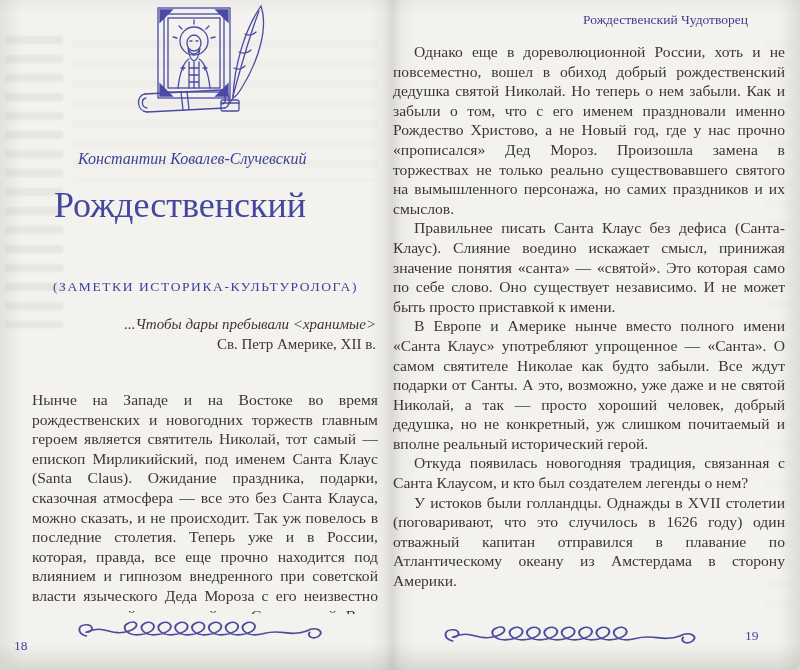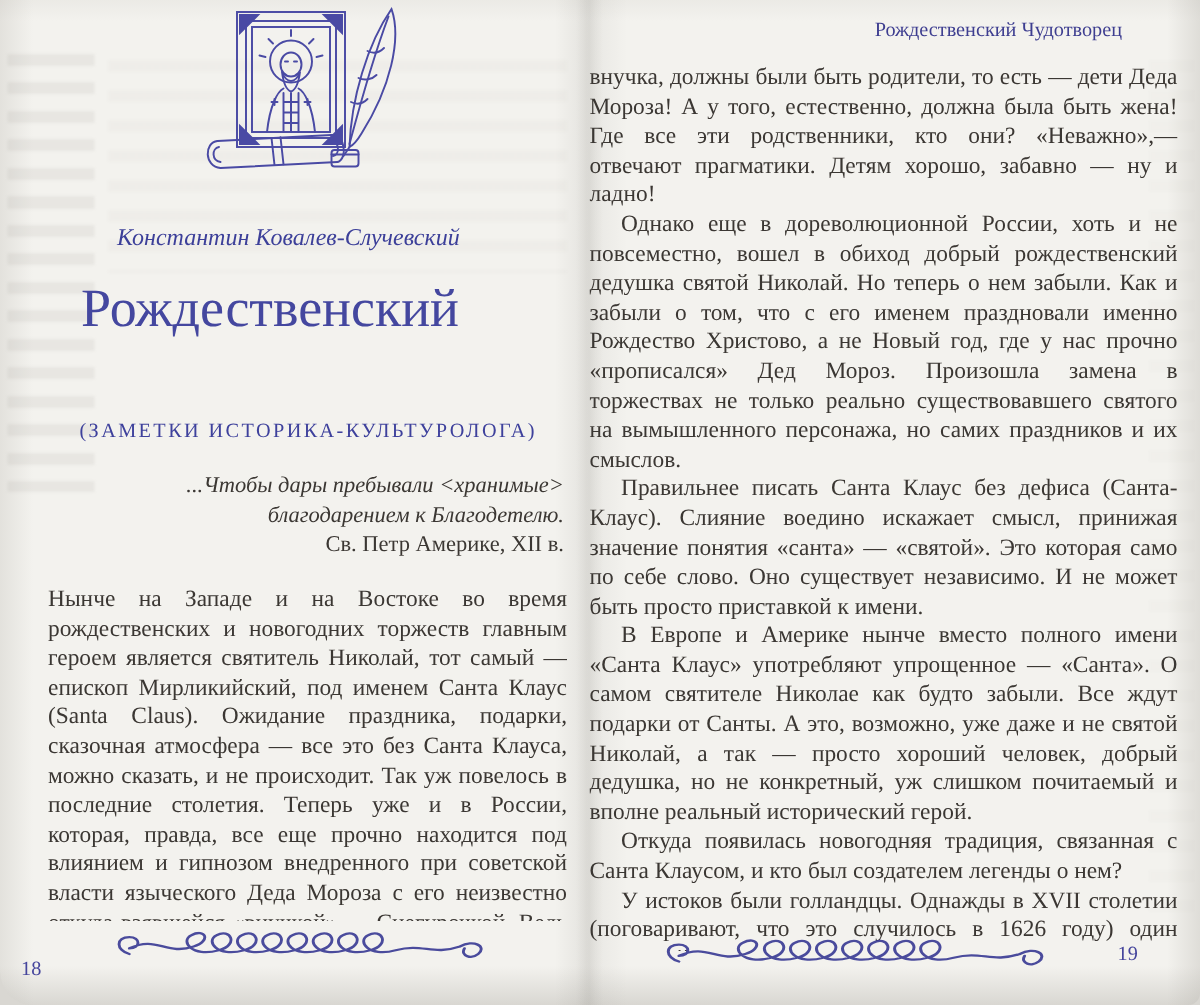--- a/index.html
+++ b/index.html
@@ -101,41 +101,39 @@
     <div class="abs author">Константин Ковалев-Случевский</div>
 
     <div class="abs title">
       <div>Рождественский</div>
     </div>
 
     <div class="abs subtitle">(заметки историка-культуролога)</div>
 
     <div class="abs epigraph">
       <div>...Чтобы дары пребывали &lt;хранимые&gt;</div>
-      <div>благодарением к Благодетелю.</div>
       <div class="attr">Св. Петр Америке, XII в.</div>
     </div>
 
     <div class="abs bodytext body-left">
       <p>Нынче на Западе и на Востоке во время рождественских и новогодних торжеств главным героем является святитель Николай, тот самый — епископ Мирликийский, под именем Санта Клаус (Santa Claus). Ожидание праздника, подарки, сказочная атмосфера — все это без Санта Клауса, можно сказать, и не происходит. Так уж повелось в последние столетия. Теперь уже и в России, которая, правда, все еще прочно находится под влиянием и гипнозом внедренного при советской власти языческого Деда Мороза с его неизвестно откуда взявшейся «внучкой» — Снегурочкой. Ведь у Снегурочки, ежели она</p>
     </div>
 
     <div class="abs pagenum" style="left:14px;top:638px;text-align:center;">18</div>
 
     <svg class="abs flourish" style="left:74px;top:621px;" width="254" height="20" viewBox="0 0 166 16" preserveAspectRatio="none">
       <path d="M8,12 C2,10 2,3 8,3 C13,3 13,9 8,9 M8,9 C20,2 24,13 36,8 C44,5 41,-2 35,2 C30,5 35,14 47,10 C56,7 52,-2 46,2 C41,5 46,14 58,10 C67,7 63,-2 57,2 C52,5 57,14 69,10 C78,7 74,-2 68,2 C63,5 68,14 80,10 C89,7 85,-2 79,2 C74,5 79,14 91,10 C100,7 96,-2 90,2 C85,5 90,14 102,10 C111,7 107,-2 101,2 C96,5 101,14 113,10 C122,7 118,-2 112,2 C107,5 112,14 124,10 C136,6 140,13 152,8 M152,8 C158,4 164,8 160,12 C157,15 152,13 154,9" stroke="#3c3d96" fill="none" stroke-width="1.25" stroke-linecap="round"></path>
     </svg>
   </div>
 
   <div>
 
     <div class="abs runhead">Рождественский Чудотворец</div>
 
     <div class="abs bodytext body-right">
-      <p>внучка, должны были быть родители, то есть — дети Деда Мороза! А у того, естественно, должна была быть жена! Где все эти родственники, кто они? «Неважно»,— отвечают прагматики. Детям хорошо, забавно — ну и ладно!</p>
       <p class="ind">Однако еще в дореволюционной России, хоть и не повсеместно, вошел в обиход добрый рождественский дедушка святой Николай. Но теперь о нем забыли. Как и забыли о том, что с его именем праздновали именно Рождество Христово, а не Новый год, где у нас прочно «прописался» Дед Мороз. Произошла замена в торжествах не только реально существовавшего святого на вымышленного персонажа, но самих праздников и их смыслов.</p>
       <p class="ind">Правильнее писать Санта Клаус без дефиса (Санта-Клаус). Слияние воедино искажает смысл, принижая значение понятия «санта» — «святой». Это которая само по себе слово. Оно существует независимо. И не может быть просто приставкой к имени.</p>
       <p class="ind">В Европе и Америке нынче вместо полного имени «Санта Клаус» употребляют упрощенное — «Санта». О самом святителе Николае как будто забыли. Все ждут подарки от Санты. А это, возможно, уже даже и не святой Николай, а так — просто хороший человек, добрый дедушка, но не конкретный, уж слишком почитаемый и вполне реальный исторический герой.</p>
       <p class="ind">Откуда появилась новогодняя традиция, связанная с Санта Клаусом, и кто был создателем легенды о нем?</p>
       <p class="ind">У истоков были голландцы. Однажды в XVII столетии (поговаривают, что это случилось в 1626 году) один отважный капитан отправился в плавание по Атлантическому океану из Амстердама в сторону Америки.</p>
     </div>
 
     <svg class="abs flourish" style="left:440px;top:626px;" width="262" height="20" viewBox="0 0 166 16" preserveAspectRatio="none">
       <path d="M8,12 C2,10 2,3 8,3 C13,3 13,9 8,9 M8,9 C20,2 24,13 36,8 C44,5 41,-2 35,2 C30,5 35,14 47,10 C56,7 52,-2 46,2 C41,5 46,14 58,10 C67,7 63,-2 57,2 C52,5 57,14 69,10 C78,7 74,-2 68,2 C63,5 68,14 80,10 C89,7 85,-2 79,2 C74,5 79,14 91,10 C100,7 96,-2 90,2 C85,5 90,14 102,10 C111,7 107,-2 101,2 C96,5 101,14 113,10 C122,7 118,-2 112,2 C107,5 112,14 124,10 C136,6 140,13 152,8 M152,8 C158,4 164,8 160,12 C157,15 152,13 154,9" stroke="#3c3d96" fill="none" stroke-width="1.25" stroke-linecap="round"></path>
     </svg>

